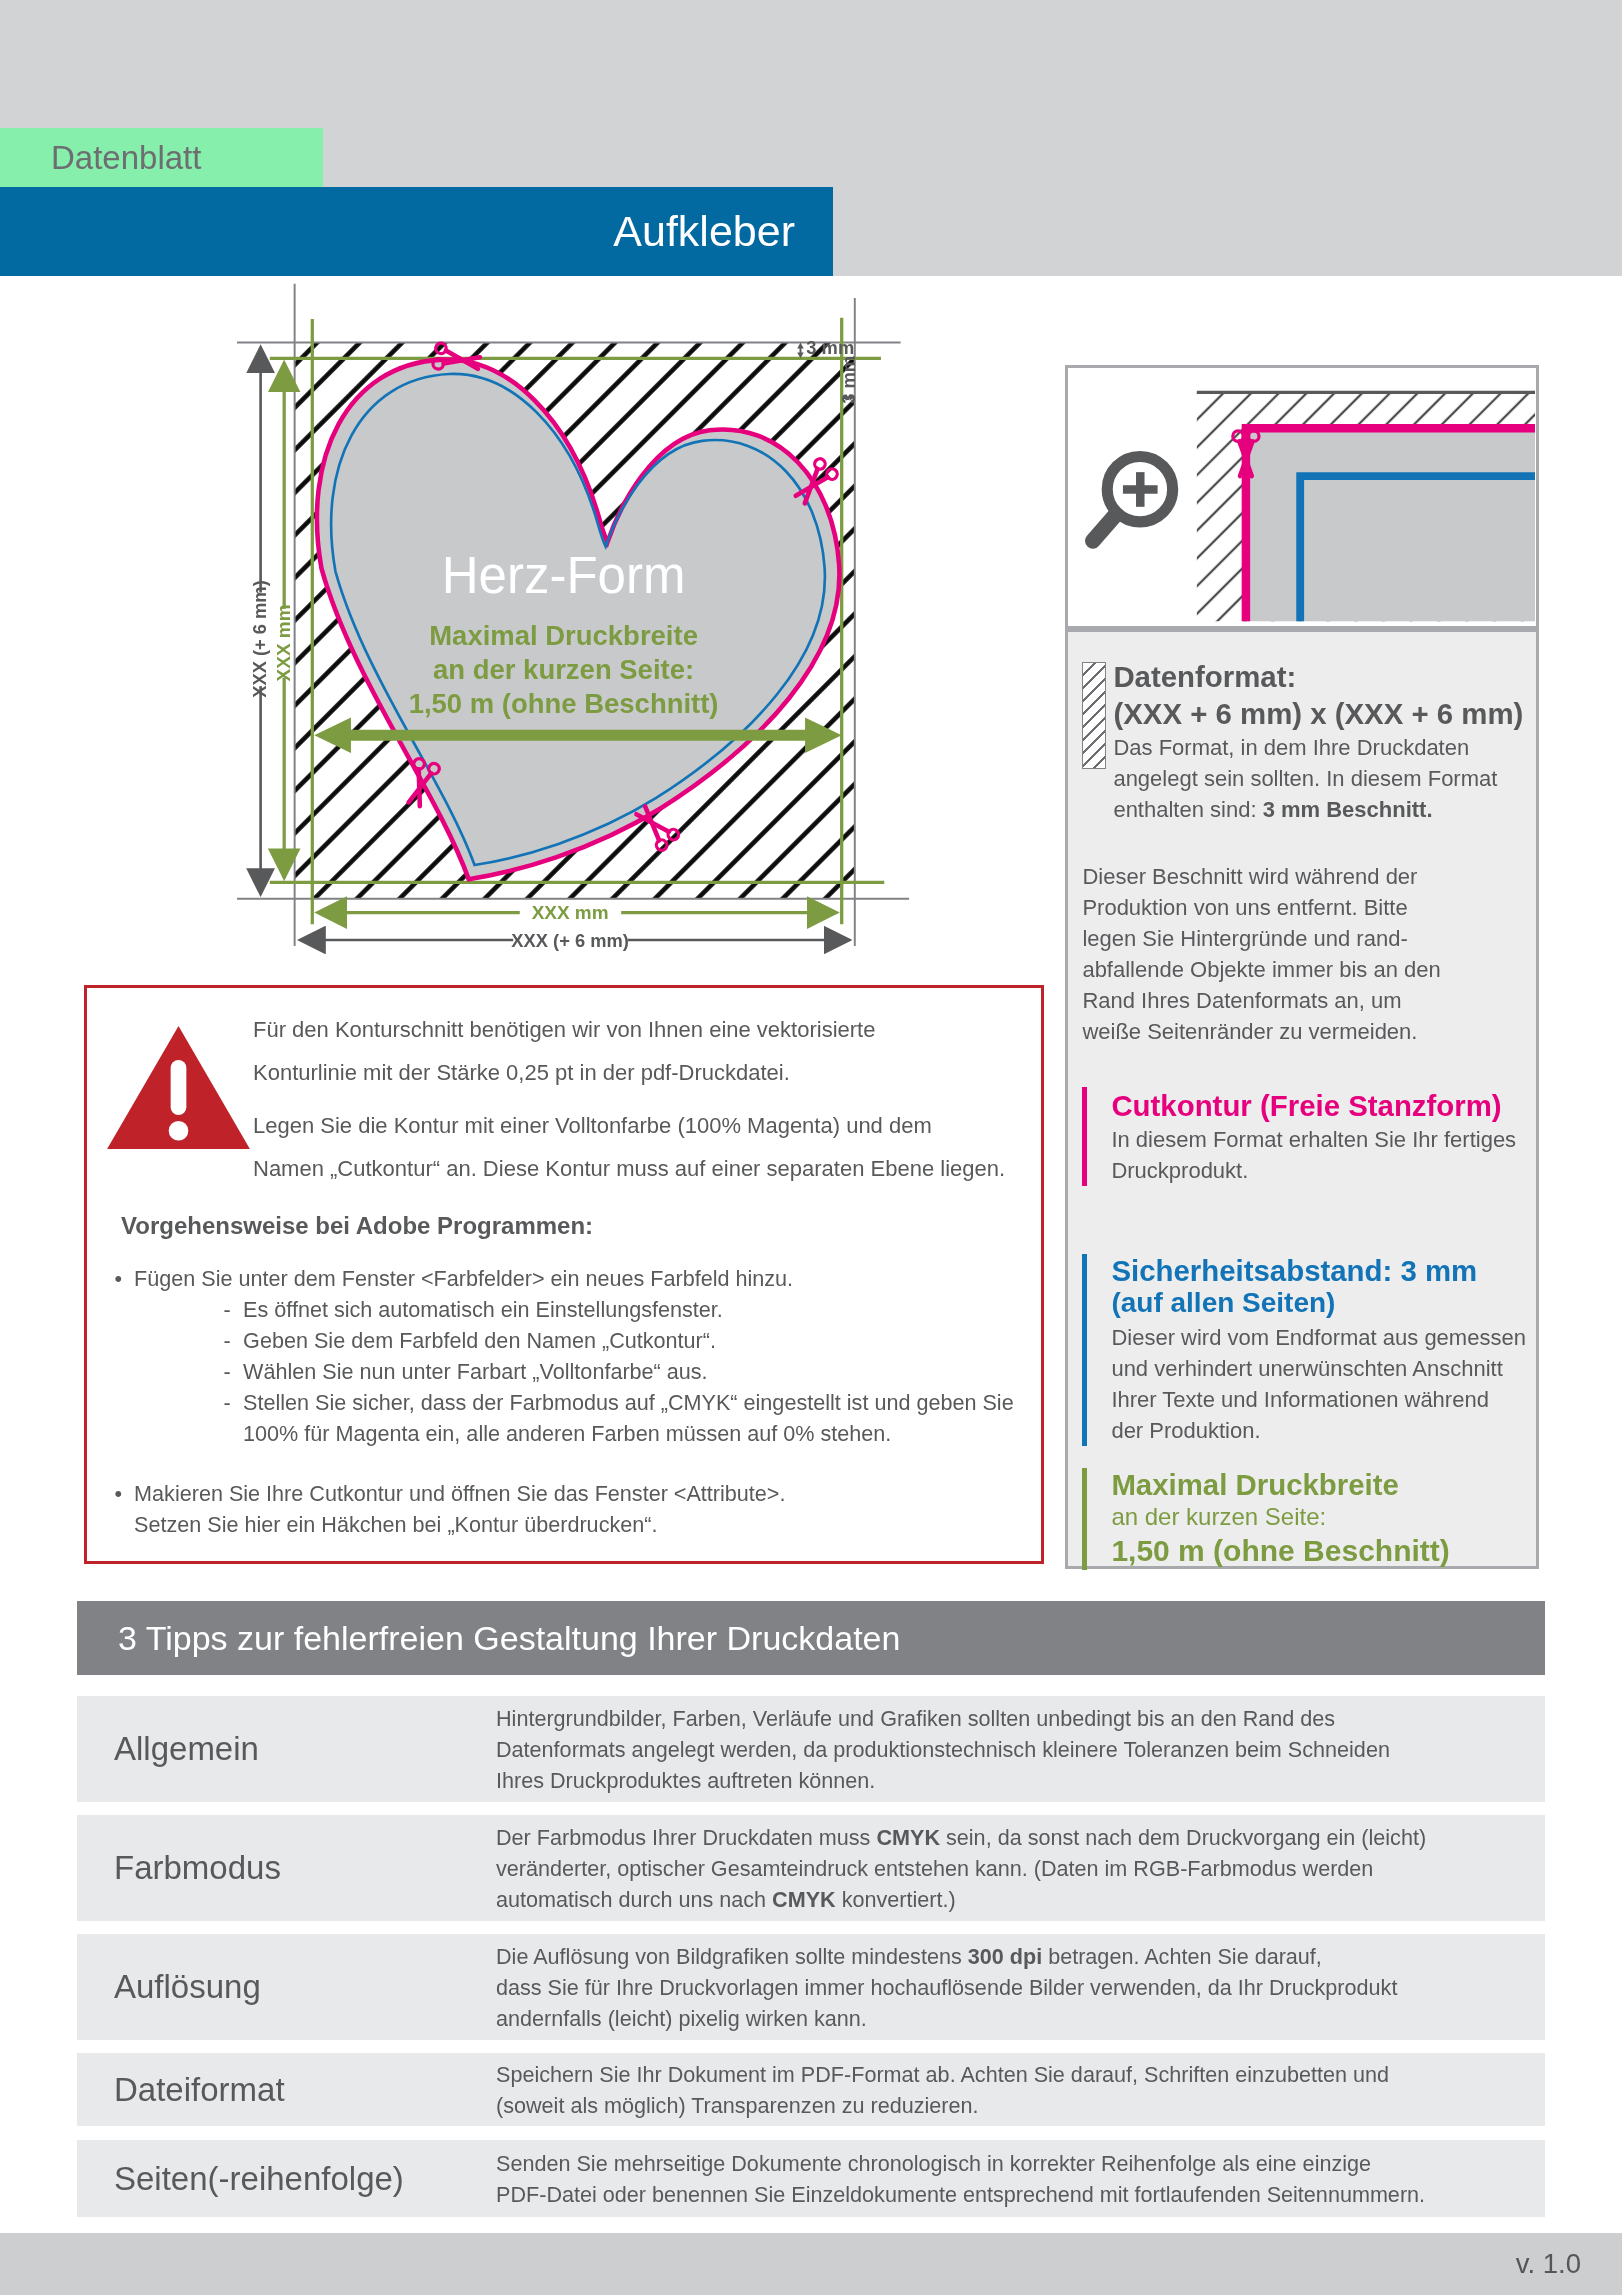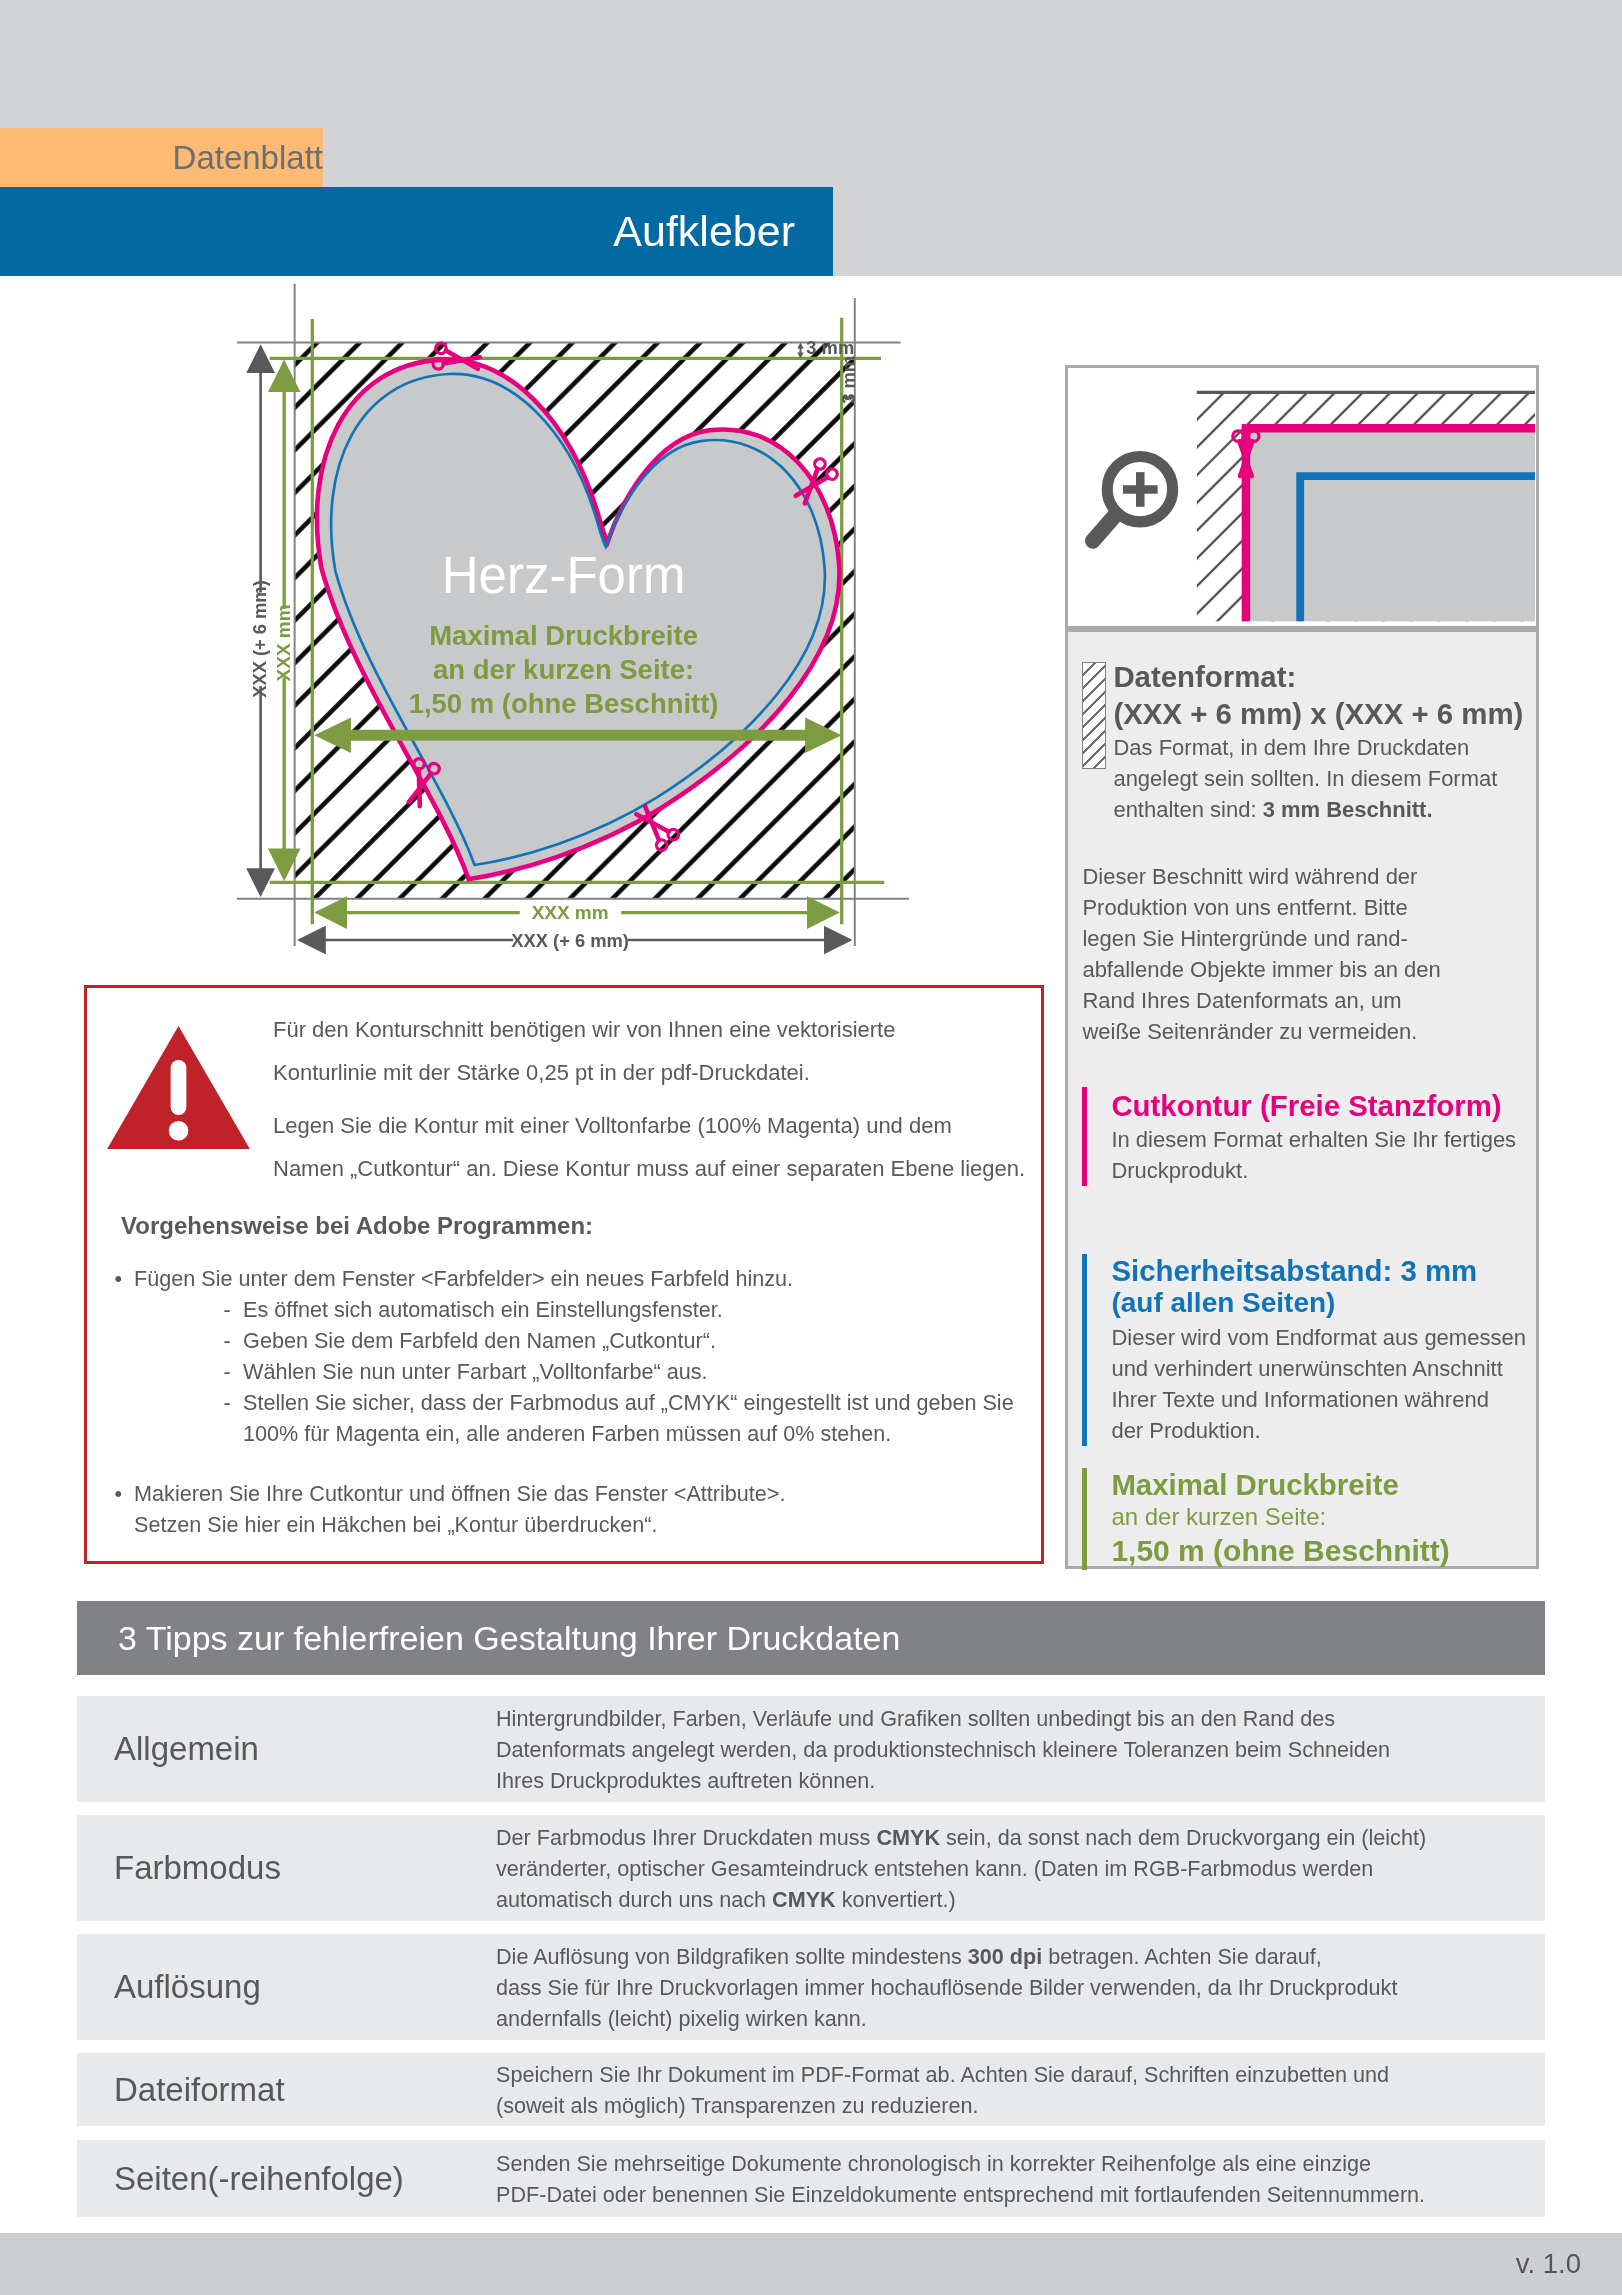--- a/index.html
+++ b/index.html
@@ -8,21 +8,21 @@
     background:#ffffff;
     font-family:"Liberation Sans", sans-serif;
     color:#58595b;
   }
   .abs{position:absolute;}
   .pre{white-space:pre-line;}
   .b{font-weight:bold;}
 
   
   .top-bg{left:0;top:0;width:1623px;height:276px;background:#d2d3d5;}
-  .sheet-label-box{left:0;top:128px;width:323px;height:59px;background:#fdba74;text-align:right;}
+  .sheet-label-box{left:0;top:128px;width:323px;height:59px;background:#86efac;}
   .sheet-label-box span{display:block;padding-left:51px;line-height:59px;font-size:33px;color:#6d6e71;}
   .product-band{left:0;top:187px;width:833px;height:89px;background:#0369a1;}
   .product-band span{display:block;text-align:right;padding-right:38px;line-height:89px;font-size:43px;color:#ffffff;}
 
   
   .zoom-box{left:1065px;top:365px;width:474px;height:264px;background:#ffffff;border:3.3px solid #a7a9ac;box-sizing:border-box;}
 
   
   .info-panel{left:1065px;top:629px;width:474px;height:940px;background:#ededee;border:3.3px solid #a7a9ac;box-sizing:border-box;}
   .info-panel .sec{position:absolute;left:14.4px;right:7.9px;}
@@ -39,21 +39,21 @@
   .sec-safe{top:622px;left:14.4px;border-color:#1274b7;}
   .sec-safe .sec-h{color:#1274b7;line-height:34px;}
   .sec-safe .sec-sub{color:#1274b7;font-weight:bold;font-size:28px;line-height:29px;}
   .sec-green{top:836px;left:14.4px;border-color:#7d9c42;}
   .sec-green .sec-h{color:#7d9c42;line-height:34px;}
   .sec-green .sec-sub{color:#7d9c42;font-size:24px;line-height:30px;}
   .sec-green .sec-val{color:#7d9c42;font-weight:bold;font-size:30px;line-height:38px;}
 
   
   .warn-box{left:84px;top:985px;width:960px;height:579px;background:#ffffff;border:3.9px solid #bf2229;box-sizing:border-box;}
-  .warn-p{position:absolute;left:186px;font-size:22px;line-height:43px;color:#58595b;}
+  .warn-p{position:absolute;left:166px;font-size:22px;line-height:43px;color:#58595b;}
   .warn-sub{position:absolute;left:34px;top:224px;font-size:24px;font-weight:bold;color:#58595b;}
   .warn-list{position:absolute;left:27.5px;top:275px;width:910px;}
   .bullet{display:flex;font-size:21.6px;line-height:31px;color:#58595b;}
   .bullet .mk{width:19.6px;flex:0 0 19.6px;}
   .bullet.sub{margin-left:109px;}
   .bullet.gap{margin-top:29px;}
 
   
   .tips-band{left:77px;top:1601px;width:1468px;height:74px;background:#808285;}
   .tips-band span{display:block;padding-left:41px;line-height:74px;font-size:34px;color:#ffffff;}

